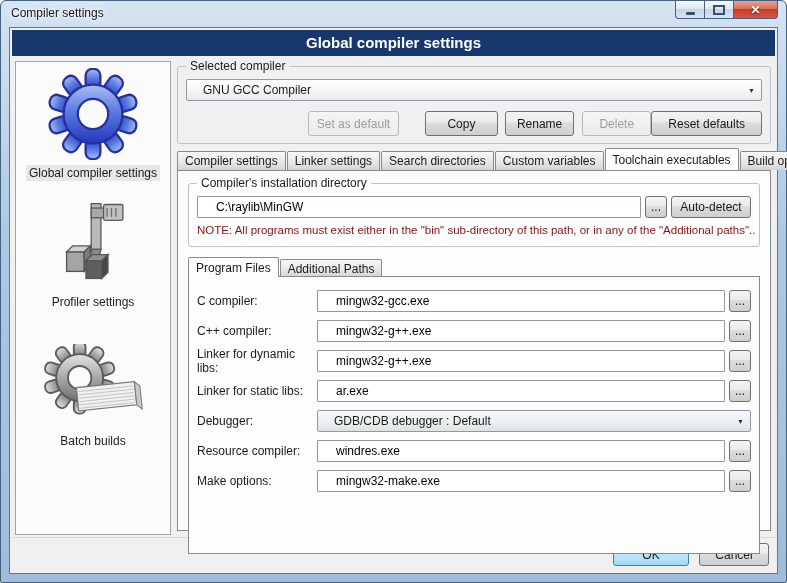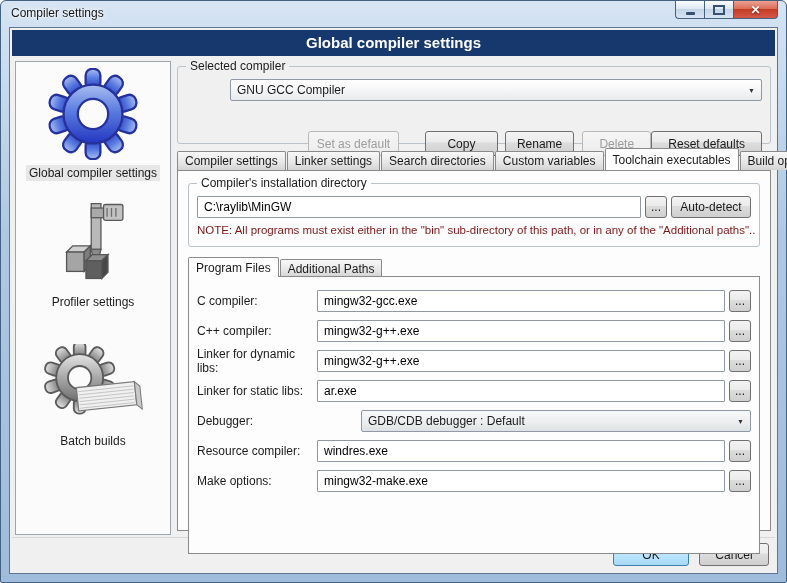--- a/index.html
+++ b/index.html
@@ -19,41 +19,41 @@
   
   .sidebar{position:absolute;left:5px;top:33px;width:156px;bottom:38px;background:#fbfbfb;border:1px solid #9aa5ae;box-sizing:border-box;}
   .side-item{text-align:center;cursor:default;}
   .side-item .lbl{display:inline-block;padding:1px 3px;margin-top:2px;}
   .side-item.selected .lbl{background:#e7e7e7;}
   
   .main{position:absolute;left:167px;right:6px;top:32px;bottom:6px;}
   .group{border:1px solid #b9c3cc;border-radius:3px;position:absolute;box-sizing:border-box;}
   .legend{position:absolute;top:-8px;left:8px;background:#f0f0f0;padding:0 4px;line-height:14px;}
   .sel-group{top:6px;left:0;right:0;height:78px;}
-  .combo{background:linear-gradient(#ffffff,#f4f5f6 55%,#e7e9eb);border:1px solid #8e99a3;border-radius:2px;display:flex;align-items:center;padding-left:6px;position:relative;box-sizing:border-box;height:22px;margin-left:44px;}
+  .combo{background:linear-gradient(#ffffff,#f4f5f6 55%,#e7e9eb);border:1px solid #8e99a3;border-radius:2px;display:flex;align-items:center;padding-left:16px;position:relative;box-sizing:border-box;height:22px;}
   .combo-arrow{position:absolute;right:2px;top:0;bottom:0;width:15px;display:flex;align-items:center;justify-content:center;color:#333;font-size:7px;}
   .sel-combo{position:absolute;left:8px;right:8px;top:12px;}
-  .btnrow{position:absolute;left:8px;right:8px;top:44px;height:25px;display:flex;margin-top:20px;}
+  .btnrow{position:absolute;left:8px;right:8px;top:44px;height:25px;display:flex;}
   .btn{background:linear-gradient(#f3f3f3,#ebebeb 45%,#dddddd 46%,#cfcfcf);border:1px solid #707070;border-radius:3px;display:flex;align-items:center;justify-content:center;box-sizing:border-box;font-size:12px;cursor:default;}
   .btn.disabled{color:#9c9c9c;border-color:#b9b9b9;background:linear-gradient(#f5f5f5,#ececec);}
   .b-setdef{width:92px;margin-left:122px;}
   .b-copy{width:74px;margin-left:26px;}
   .b-rename{width:70px;margin-left:7px;}
   .b-delete{width:70px;margin-left:8px;}
   .b-reset{width:112px;margin-left:auto;}
   
   .tabstrip{position:absolute;left:0;right:0;top:88px;height:22px;display:flex;align-items:flex-end;}
   .tab{height:19px;line-height:19px;padding:0 7px;background:linear-gradient(#f8f8f8,#e6e6e6 60%,#d3d3d3);border:1px solid #8a8a8a;border-bottom:none;border-radius:2px 2px 0 0;margin-right:1px;white-space:nowrap;cursor:default;box-sizing:border-box;}
   .tab.active{height:22px;line-height:22px;background:#fdfdfd;position:relative;z-index:3;}
   .tabpage{position:absolute;left:0;right:0;top:110px;bottom:36px;background:#fdfdfd;border:1px solid #8a8a8a;box-sizing:border-box;z-index:2;}
   
   .install-group{top:12px;left:10px;right:10px;height:64px;background:#fdfdfd;}
   .install-group .legend{background:#fdfdfd;}
   .dir-row{position:absolute;top:12px;left:8px;right:8px;height:22px;display:flex;gap:4px;}
-  .txt{border:1px solid #8e99a3;border-radius:1px;padding:0 6px;font-family:"Liberation Sans",sans-serif;font-size:12px;background:#fff;box-sizing:border-box;height:22px;}
+  .txt{border:1px solid #8e99a3;border-radius:1px;padding:0 18px;font-family:"Liberation Sans",sans-serif;font-size:12px;background:#fff;box-sizing:border-box;height:22px;}
   .dir-row .txt{flex:1;}
   .browse{width:22px;height:22px;}
   .autodetect{width:80px;height:22px;}
   .note{position:absolute;top:40px;left:8px;right:4px;color:#7f1616;white-space:nowrap;overflow:hidden;font-size:11.5px;}
   
   .subtabs{position:absolute;top:86px;left:10px;display:flex;align-items:flex-end;height:20px;}
   .subtabs .tab.active{height:20px;line-height:20px;}
   .subtabs .tab{height:18px;line-height:18px;}
   .subpage{position:absolute;top:105px;left:10px;right:10px;height:278px;border:1px solid #8a8a8a;background:#fdfdfd;box-sizing:border-box;padding:13px 8px 0 8px;z-index:1;}
   .frow{display:flex;align-items:center;height:22px;margin-bottom:8px;}

